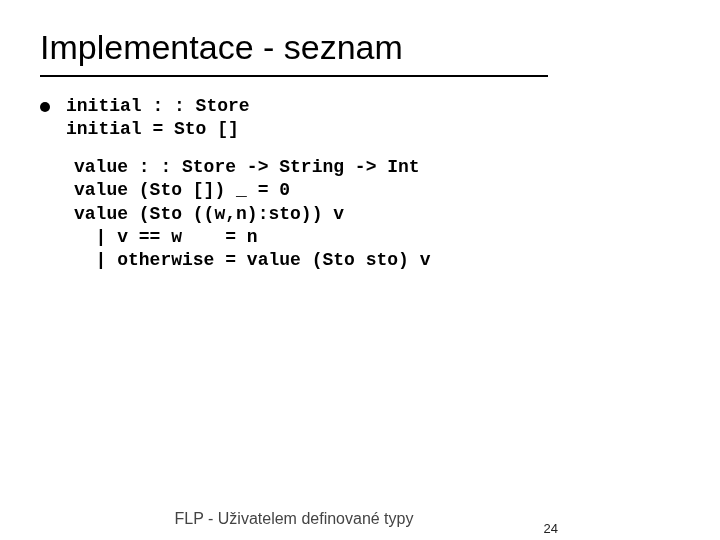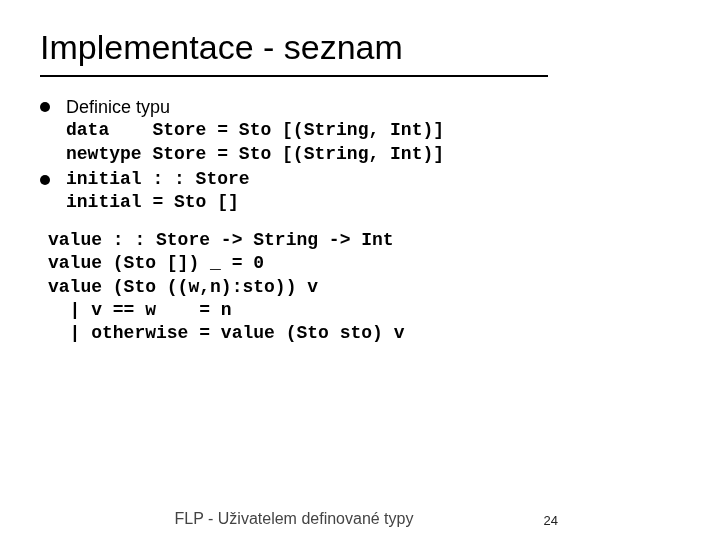--- a/index.html
+++ b/index.html
@@ -4,40 +4,32 @@
 <style>
   * { margin: 0; padding: 0; box-sizing: border-box; }
   html, body { width: 720px; height: 540px; background: #fff; font-family: Arial, Helvetica, sans-serif; color: #000; }
   .slide { width: 588px; height: 540px; position: relative; padding: 28px 40px 0 40px; border-radius: 13px; }
   .title { font-size: 34px; font-weight: 400; padding-bottom: 8px; border-bottom: 2px solid #000; margin-bottom: 18px; }
   .body { font-size: 18px; line-height: 1.35; }
   .row { display: flex; align-items: flex-start; margin-top: 2px; }
   .bullet { width: 10px; height: 10px; background: #000; border-radius: 50%; flex: 0 0 10px; margin-top: 7px; margin-right: 16px; }
   .txt { flex: 1; }
   .code { font-family: "Courier New", Courier, monospace; font-weight: bold; white-space: pre; font-size: 18px; line-height: 1.3; }
-  .codeblock { margin-left: 8px; margin-top: 14px; font-family: Liberation Mono, monospace; }
+  .codeblock { margin-left: 34px; margin-top: 14px; font-family: Liberation Mono, monospace; }
   .footer-center { position: absolute; bottom: 12px; left: 0; width: 100%; text-align: center; font-size: 16px; color: #444; }
-  .footer-right { position: absolute; bottom: 12px; right: 30px; font-size: 13px; color: #222; }
+  .footer-right { position: absolute; bottom: 4px; right: 30px; font-size: 13px; color: #222; }
 </style>
 </head>
 <body>
 
 <div class="slide">
   <div class="title">Implementace - seznam</div>
 
   <div class="body">
 
-    <div class="row">
-      <div class="bullet"></div>
-      <div class="txt">
-        <div>Definice typu</div>
-        <div class="code">data    Store = Sto [(String, Int)]
-newtype Store = Sto [(String, Int)]</div>
-      </div>
-    </div>
 
     <div class="row">
       <div class="bullet"></div>
       <div class="txt">
         <div class="code">initial : : Store
 initial = Sto []</div>
       </div>
     </div>
 
     <div class="code codeblock">value : : Store -&gt; String -&gt; Int

